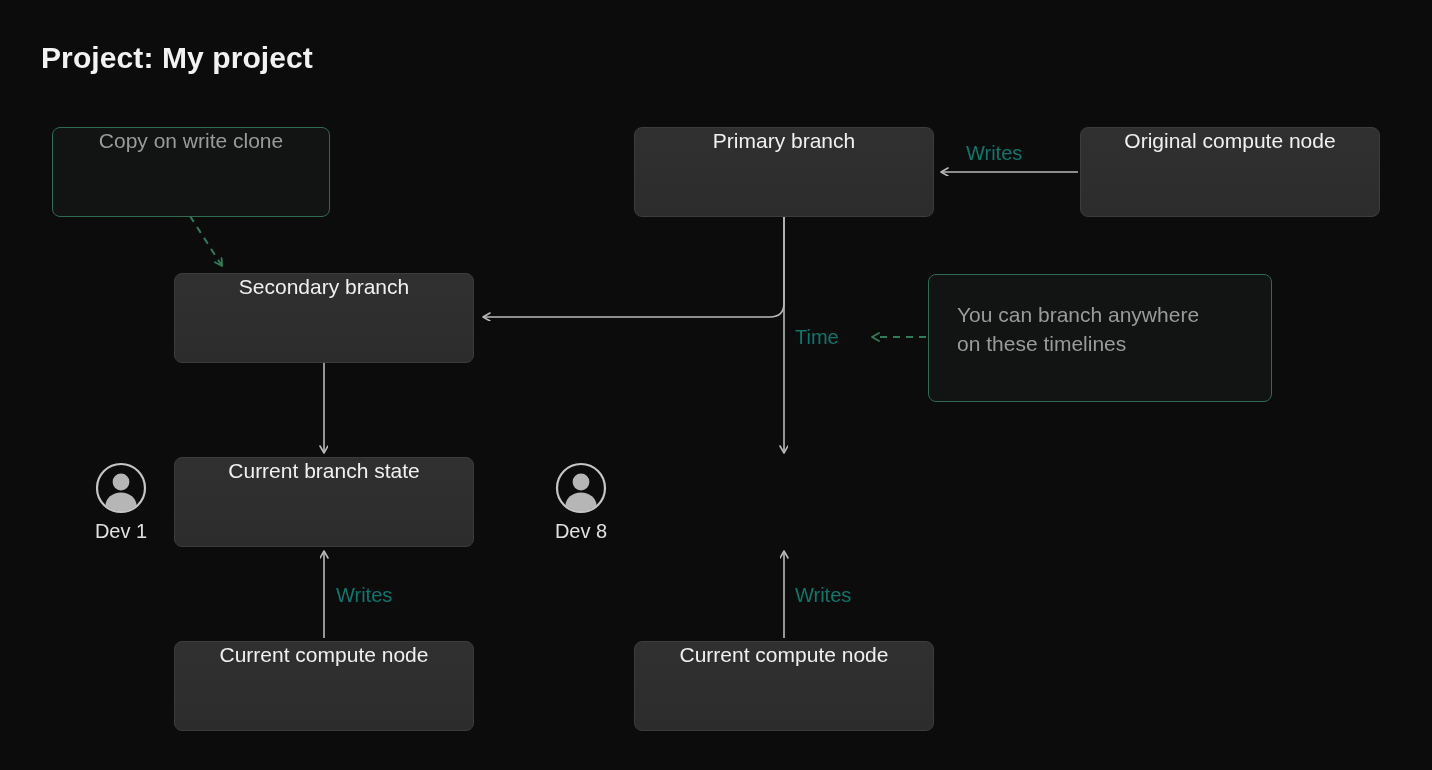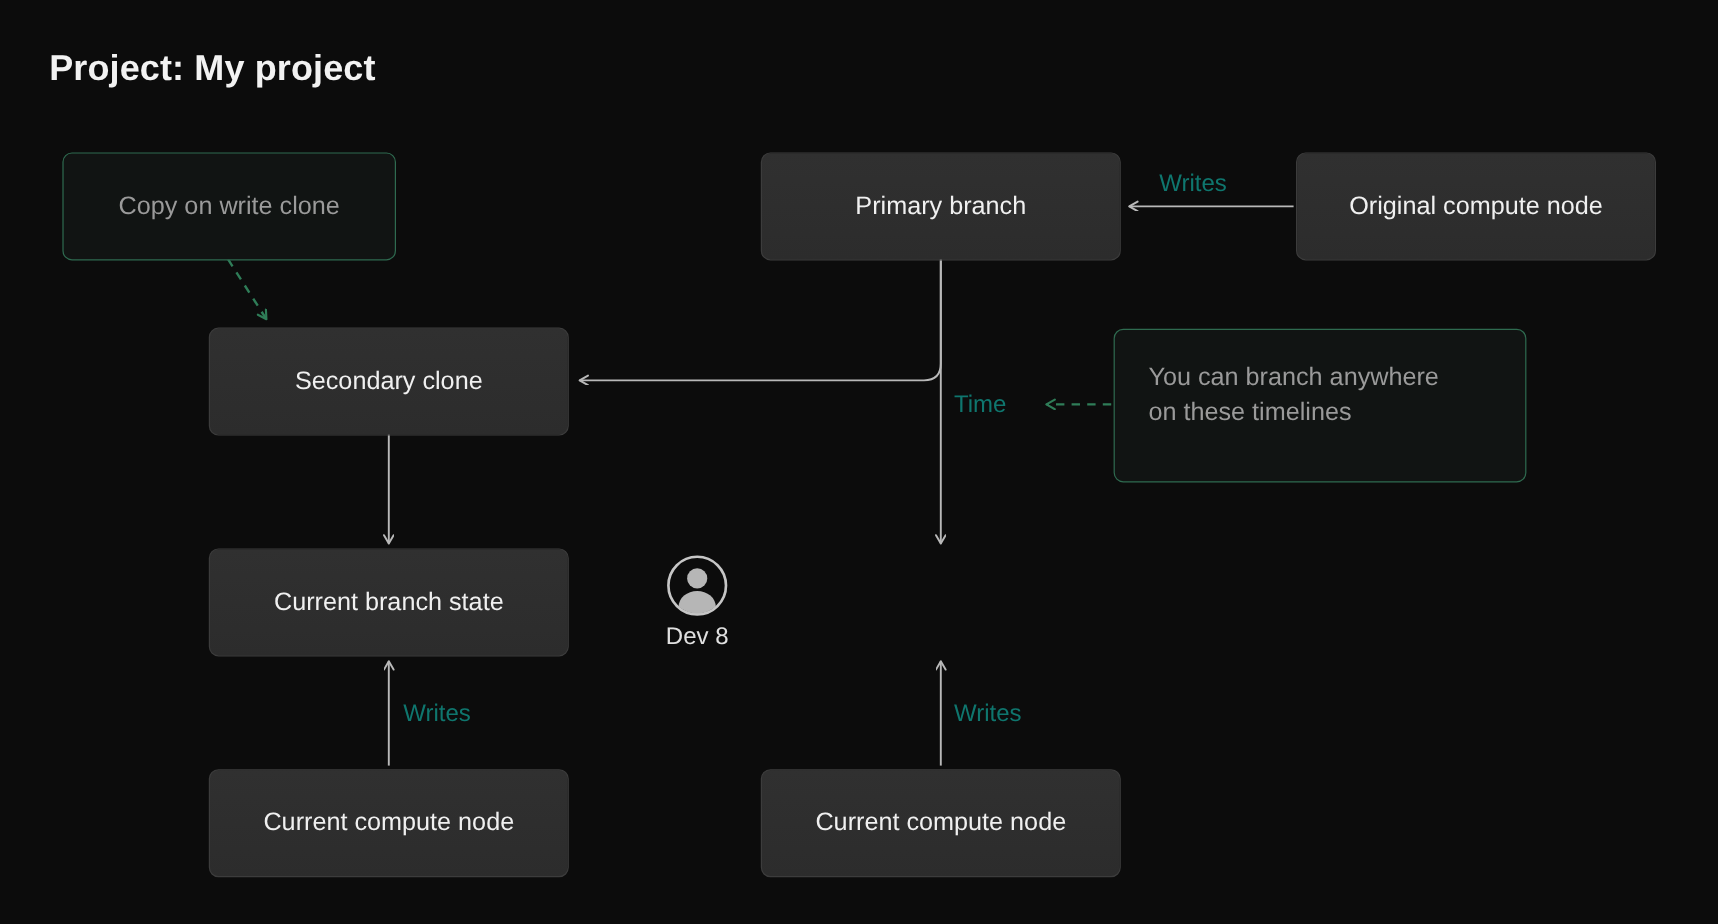--- a/index.html
+++ b/index.html
@@ -29,21 +29,21 @@
     font-weight: bold;
     color: #f2f2f2;
     letter-spacing: 0.1px;
     white-space: nowrap;
   }
   
   .node {
     position: absolute;
     box-sizing: border-box;
     display: flex;
-    align-items: center;
+    align-items: flex-start;
     justify-content: center;
     border-radius: 8px;
     font-size: 21px;
     line-height: 1.25;
     white-space: nowrap;
   }
   .node.solid {
     background: linear-gradient(180deg, #303030 0%, #2c2c2c 100%);
     border: 1px solid #3c3c3c;
     color: #f0f0f0;
@@ -150,21 +150,21 @@
 
   <div class="node solid" style="left:1080px; top:127px; width:300px; height:90px;">
     <span>Original compute node</span>
   </div>
 
   <div class="node solid" style="left:634px; top:127px; width:300px; height:90px;">
     <span>Primary branch</span>
   </div>
 
   <div class="node solid" style="left:174px; top:273px; width:300px; height:90px;">
-    <span>Secondary clone</span>
+    <span>Secondary branch</span>
   </div>
 
   <div class="node ghost multiline" style="left:928px; top:274px; width:344px; height:128px;">
     <div>You can branch anywhere</div>
     <div>on these timelines</div>
   </div>
 
   <div class="node solid" style="left:174px; top:457px; width:300px; height:90px;">
     <span>Current branch state</span>
   </div>
@@ -179,20 +179,28 @@
   </div>
 
   <div class="edge-label" style="left:966px; top:142px;">Writes</div>
 
   <div class="edge-label" style="left:795px; top:326px;">Time</div>
 
   <div class="edge-label" style="left:336px; top:584px;">Writes</div>
 
   <div class="edge-label" style="left:795px; top:584px;">Writes</div>
 
+  <div class="avatar-group" style="left:81px; top:462px;">
+    <svg class="avatar-circle" viewBox="0 0 52 52">
+      <circle cx="26" cy="26" r="24" fill="none" stroke="#c6c6c6" stroke-width="2.2"></circle>
+      <circle cx="26" cy="20" r="8.4" fill="#b6b6b6"></circle>
+      <path d="M10.5,43.5 a15.5,13 0 0 1 31,0 a24,24 0 0 1 -31,0 z" fill="#b6b6b6"></path>
+    </svg>
+    <div class="avatar-label">Dev 1</div>
+  </div>
 
   <div class="avatar-group" style="left:541px; top:462px;">
     <svg class="avatar-circle" viewBox="0 0 52 52">
       <circle cx="26" cy="26" r="24" fill="none" stroke="#c6c6c6" stroke-width="2.2"></circle>
       <circle cx="26" cy="20" r="8.4" fill="#b6b6b6"></circle>
       <path d="M10.5,43.5 a15.5,13 0 0 1 31,0 a24,24 0 0 1 -31,0 z" fill="#b6b6b6"></path>
     </svg>
     <div class="avatar-label">Dev 8</div>
   </div>
 

